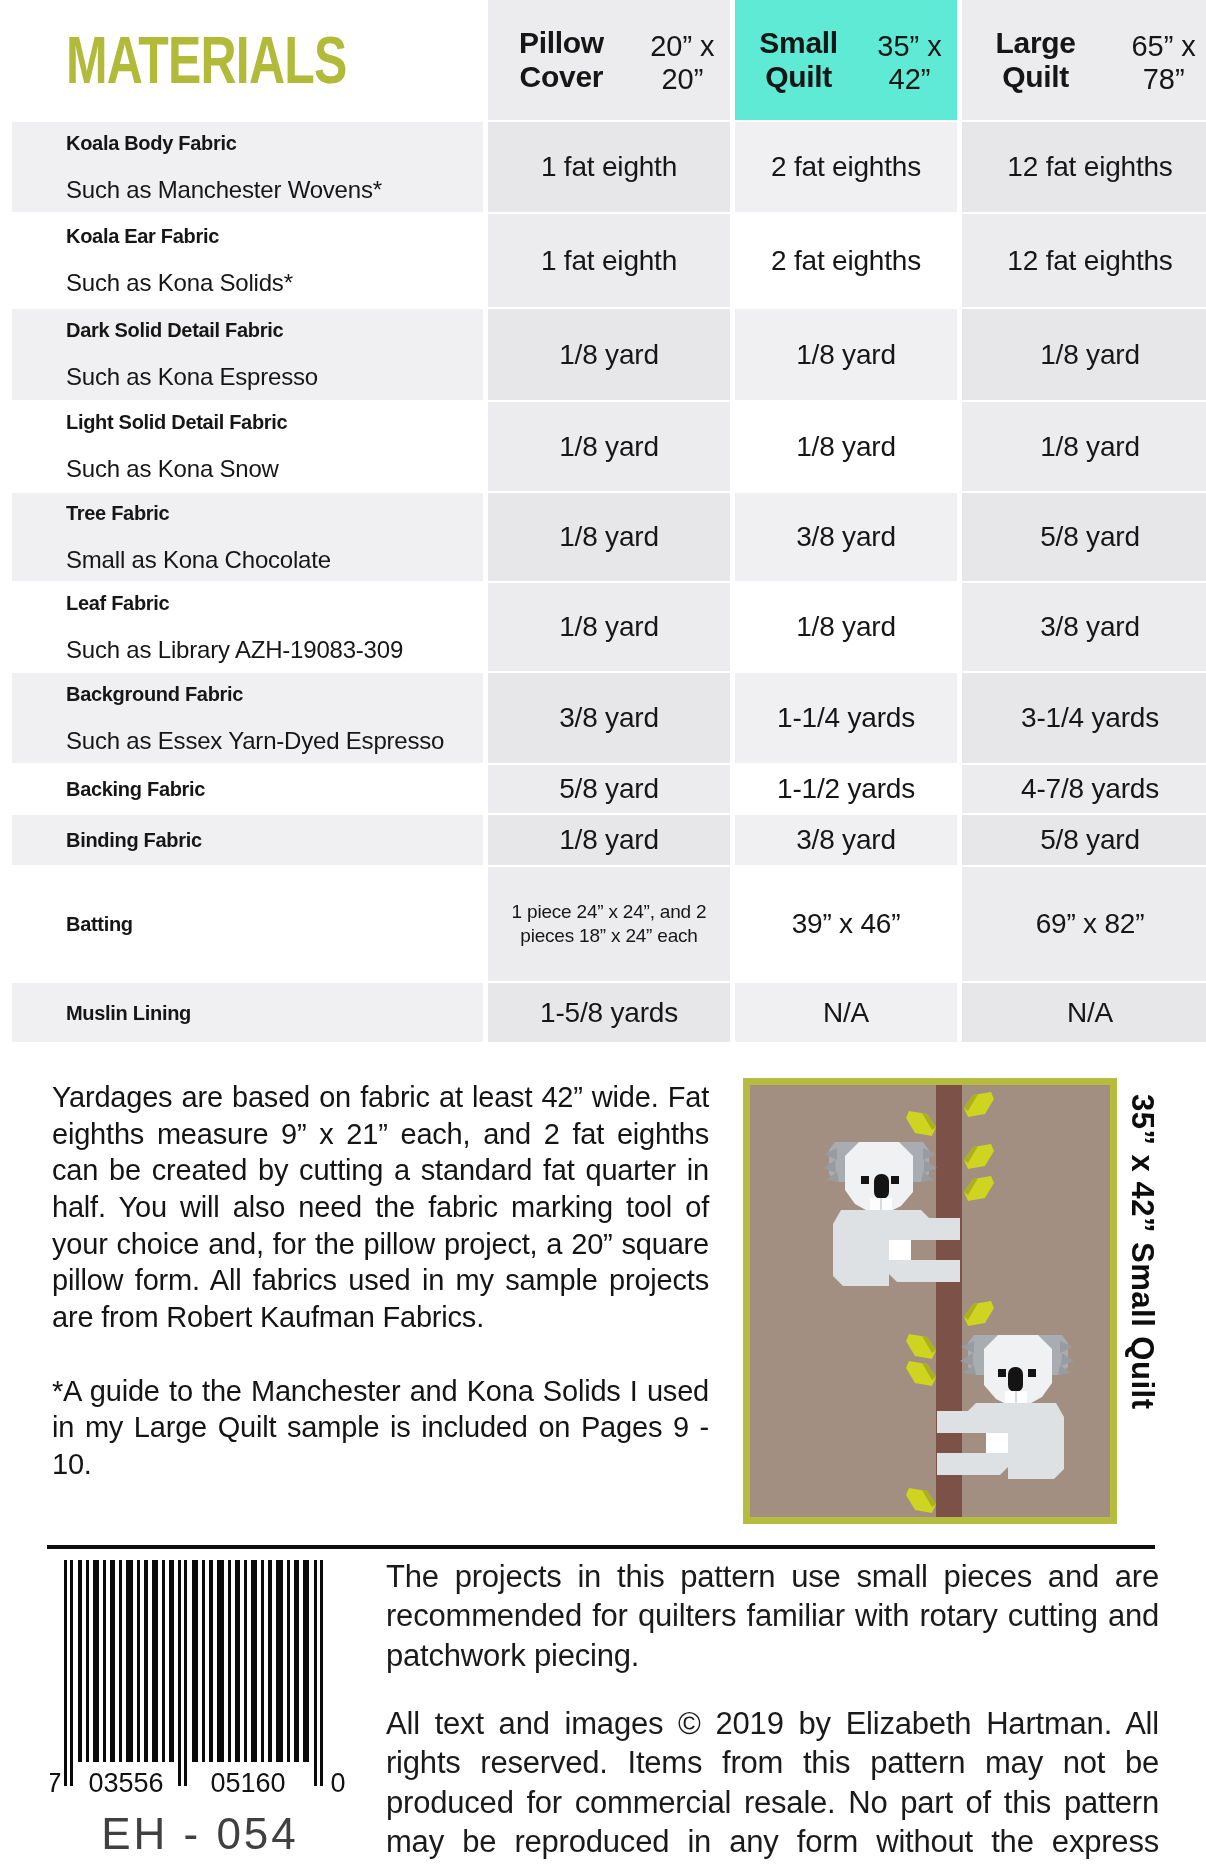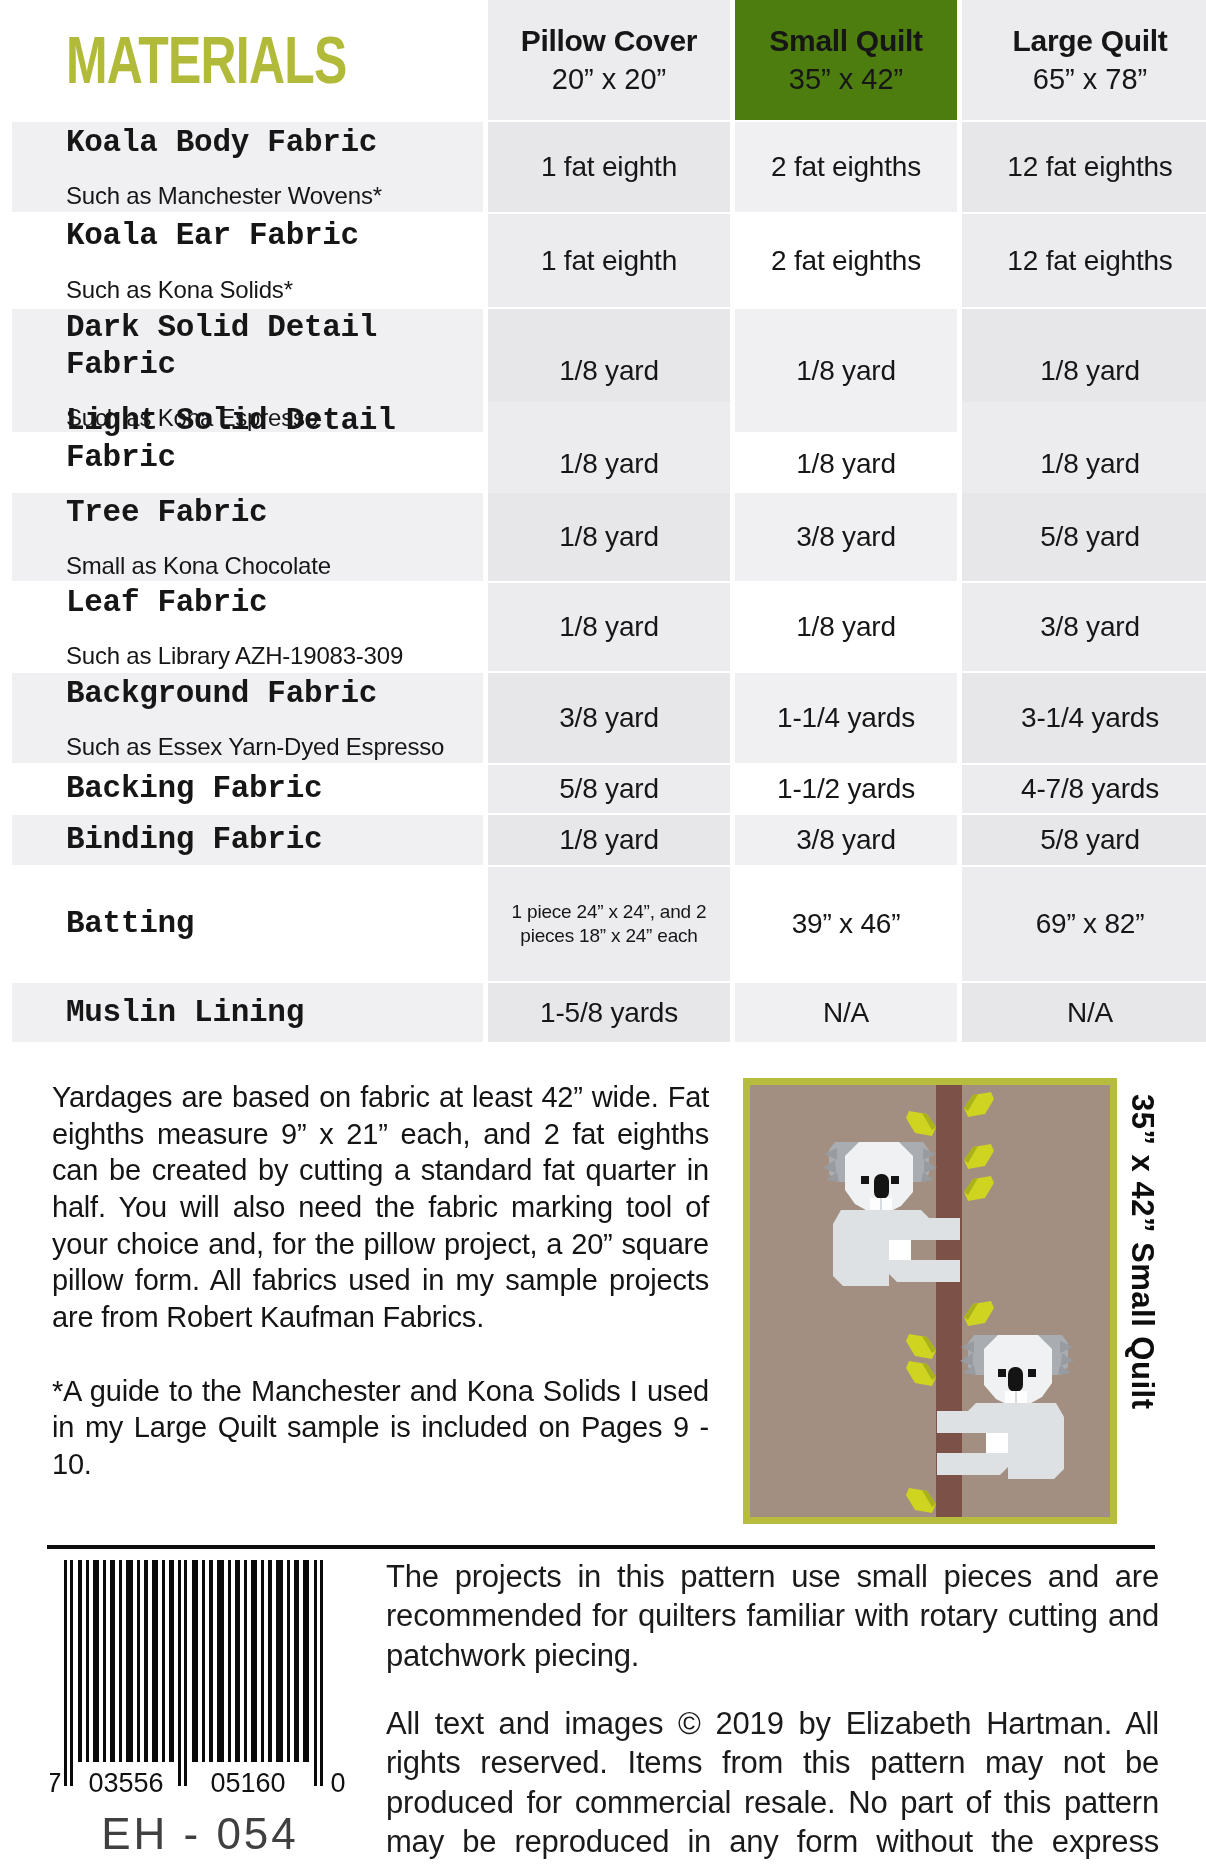--- a/index.html
+++ b/index.html
@@ -9,27 +9,27 @@
   }
   
   .materials-table{position:absolute;left:12px;top:0;width:1206px;}
   .tr{display:grid;grid-template-columns:471px 242px 222px 1fr;column-gap:5px;margin-bottom:2px;}
   .td{display:flex;align-items:center;justify-content:center;text-align:center;}
   .c0{flex-direction:column;align-items:flex-start;justify-content:center;text-align:left;padding-left:54px;box-sizing:border-box;}
   .r-gray .c0,.r-gray .c2{background:#f0f0f3;}
   .r-gray .c1,.r-gray .c3{background:#e7e7ea;}
   .r-white .c1,.r-white .c3{background:#ececef;}
   .tr-header .c1,.tr-header .c3{background:#ececef;}
-  .tr-header .c2{background:#4d7c0f;}
-  .th{flex-direction:column;}
+  .tr-header .c2{background:#5eead4;}
+  .th{}
   .th-name{font-weight:bold;font-size:30px;letter-spacing:-0.3px;}
   .th-size{font-size:29px;margin-top:5px;}
   .page-title{font-weight:bold;font-size:64px;color:#b2ba39;letter-spacing:-1px;
     transform:scaleX(0.78) scaleY(1.05);transform-origin:left center;margin:0;line-height:1;}
-  .row-name{font-weight:bold;font-size:31px;letter-spacing:-0.3px;line-height:1.2;font-family:Liberation Mono, monospace;}
+  .row-name{font-weight:bold;font-size:20px;letter-spacing:-0.3px;line-height:1.2;}
   .row-note{font-size:24px;margin-top:21px;letter-spacing:-0.2px;}
   .cell-value{font-size:28px;letter-spacing:-0.2px;}
   .small-text .cell-value{font-size:19px;line-height:1.28;display:block;padding:0 16px;}
   
   .notes{position:absolute;left:52px;top:1079px;width:657px;font-size:29px;line-height:1.265;
     text-align:justify;letter-spacing:-0.2px;color:#141414;}
   .notes .footnote{margin-top:37px;}
   
   .quilt{position:absolute;left:743px;top:1078px;width:374px;height:446px;}
   .quilt svg{display:block;}

